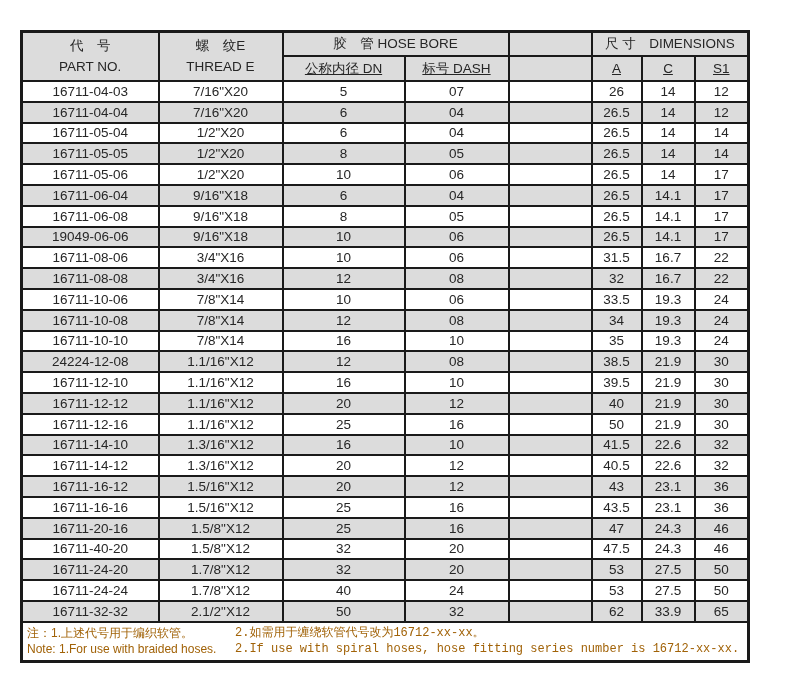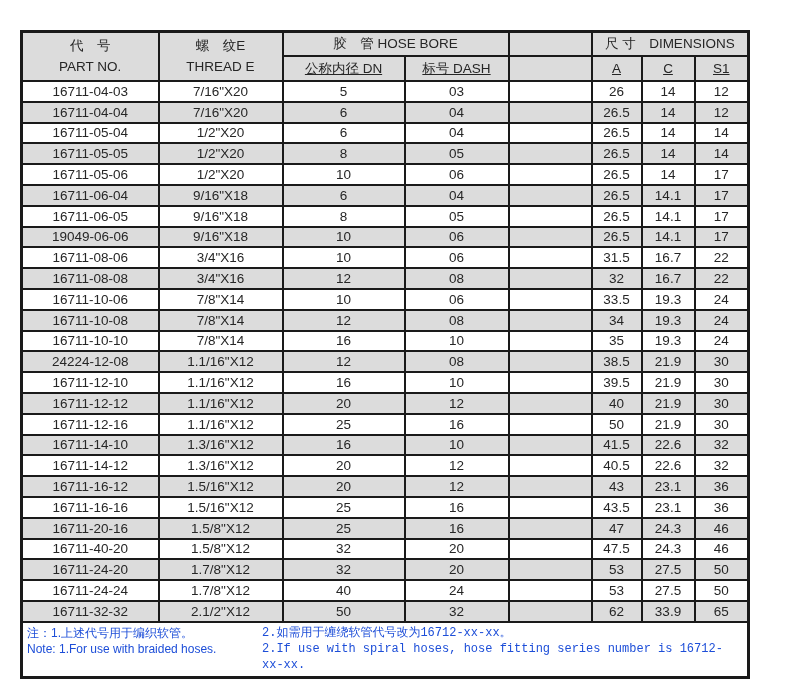--- a/index.html
+++ b/index.html
@@ -51,22 +51,21 @@
   tfoot td.notes {
     background: #ffffff;
     text-align: left;
     white-space: normal;
     padding: 2px 4px 3px 4px;
   }
   .note-line {
     display: flex;
     font-size: 12px;
     line-height: 16px;
-    color: #1d4ed8;
-    gap: 27px;
+    color: #a16207;
   }
   .note-line .seg1 {
     flex: 0 0 208px;
   }
   .note-line .seg2 {
     flex: 1 1 auto;
     font-family: Liberation Mono, monospace;
   }
 </style>
 </head>
@@ -105,21 +104,21 @@
         <th>A</th>
         <th>C</th>
         <th>S1</th>
       </tr>
     </thead>
     <tbody>
         <tr>
       <td>16711-04-03</td>
       <td>7/16"X20</td>
       <td>5</td>
-      <td>03</td>
+      <td>07</td>
       <td></td>
       <td>26</td>
       <td>14</td>
       <td>12</td>
     </tr>
         <tr>
       <td>16711-04-04</td>
       <td>7/16"X20</td>
       <td>6</td>
       <td>04</td>
@@ -162,21 +161,21 @@
       <td>16711-06-04</td>
       <td>9/16"X18</td>
       <td>6</td>
       <td>04</td>
       <td></td>
       <td>26.5</td>
       <td>14.1</td>
       <td>17</td>
     </tr>
         <tr>
-      <td>16711-06-05</td>
+      <td>16711-06-08</td>
       <td>9/16"X18</td>
       <td>8</td>
       <td>05</td>
       <td></td>
       <td>26.5</td>
       <td>14.1</td>
       <td>17</td>
     </tr>
         <tr>
       <td>19049-06-06</td>

